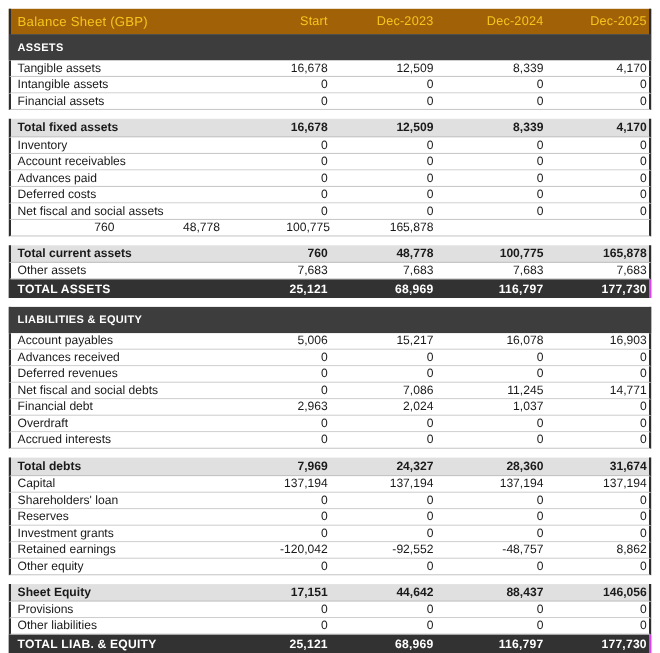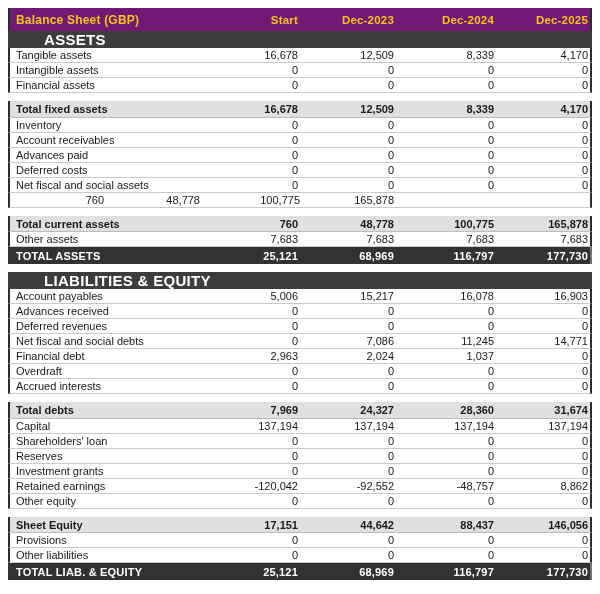--- a/index.html
+++ b/index.html
@@ -8,42 +8,42 @@
     font-family:"Liberation Sans",sans-serif;
     -webkit-font-smoothing:antialiased;
     position:relative;overflow:hidden;
   }
   .table{position:absolute;left:8px;top:8px;width:584px;}
   .row{
     display:flex;align-items:center;box-sizing:border-box;
     border-left:2px solid #2d2d2d;border-right:2px solid #2d2d2d;
   }
   .row.header{
-    background:#701a75;color:#f5c51c;height:23px;
-    font-weight:bold;font-size:11.5px;letter-spacing:0.2px;
+    background:#a16207;color:#f5c51c;height:23px;
+    font-weight:normal;font-size:11.5px;letter-spacing:0.2px;
     border-left:2px solid #2b2b2b;border-right:2px solid #2b2b2b;
   }
   .row.header .cell.label{font-size:12px;}
   .row.section{
-    background:#3d3d3d;color:#ffffff;height:17px;
-    font-weight:bold;font-size:15px;letter-spacing:0.3px;
-    border-left:2px solid #3d3d3d;border-right:2px solid #3d3d3d;padding-left:28px;
+    background:#3d3d3d;color:#ffffff;height:24px;
+    font-weight:bold;font-size:10px;letter-spacing:0.3px;
+    border-left:2px solid #3d3d3d;border-right:2px solid #3d3d3d;
   }
   .row.data{
     background:#ffffff;color:#191919;height:15px;
     font-size:11px;border-bottom:1px solid #c9c9c9;
   }
   .row.subtotal{
     background:#e0e0e0;color:#1a1a1a;height:16.7px;
     font-size:11px;font-weight:bold;border-bottom:1px solid #bcbcbc;margin-top:8px;
   }
   .row.grand{
     background:#323232;color:#ffffff;height:16.7px;
     font-size:11px;font-weight:bold;letter-spacing:0.2px;
-    border-left:2px solid #323232;border-right:2px solid #737373;
+    border-left:2px solid #323232;border-right:2px solid #d946ef;
   }
   .gap{height:8px;background:#ffffff;}
   .cell{box-sizing:border-box;}
   .cell.label{flex:1;padding-left:6px;white-space:nowrap;overflow:hidden;}
   .cell.num{text-align:right;white-space:nowrap;}
   .c1{width:94px;}
   .c2{width:96px;padding-left:6px;}
   .c3{width:100px;}
   .c4{width:96px;padding-right:2px;}
 </style>

